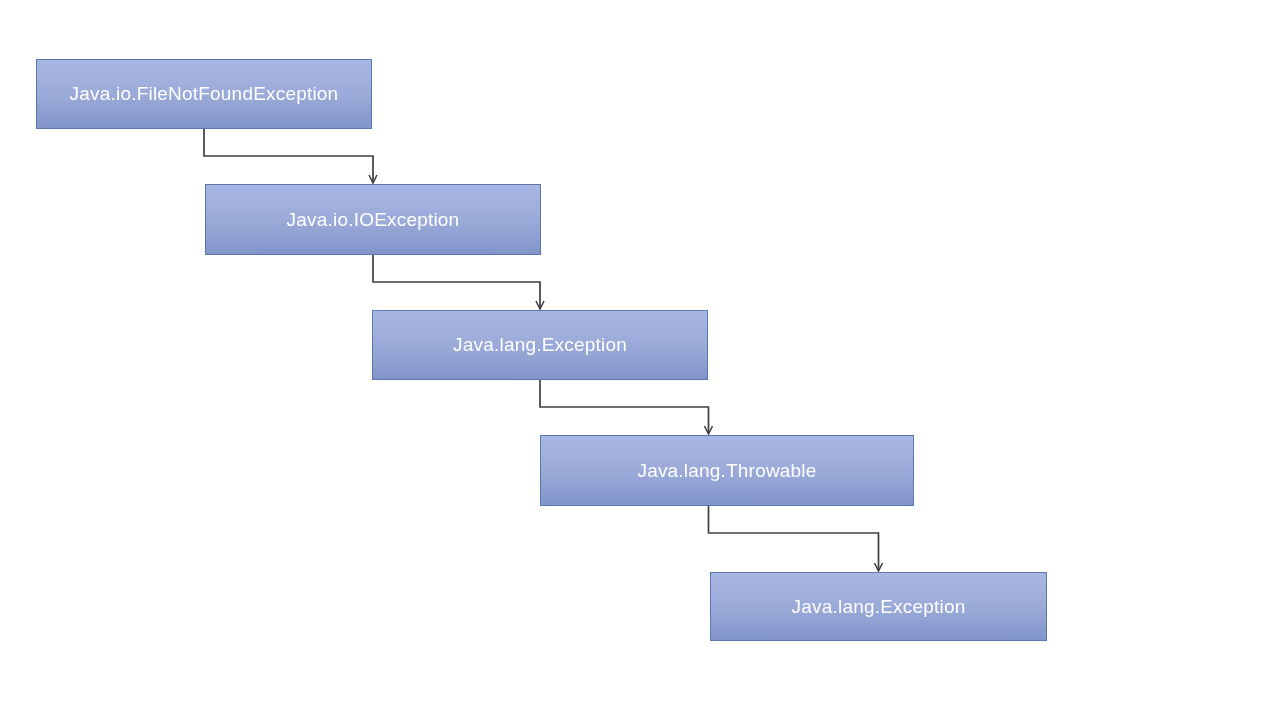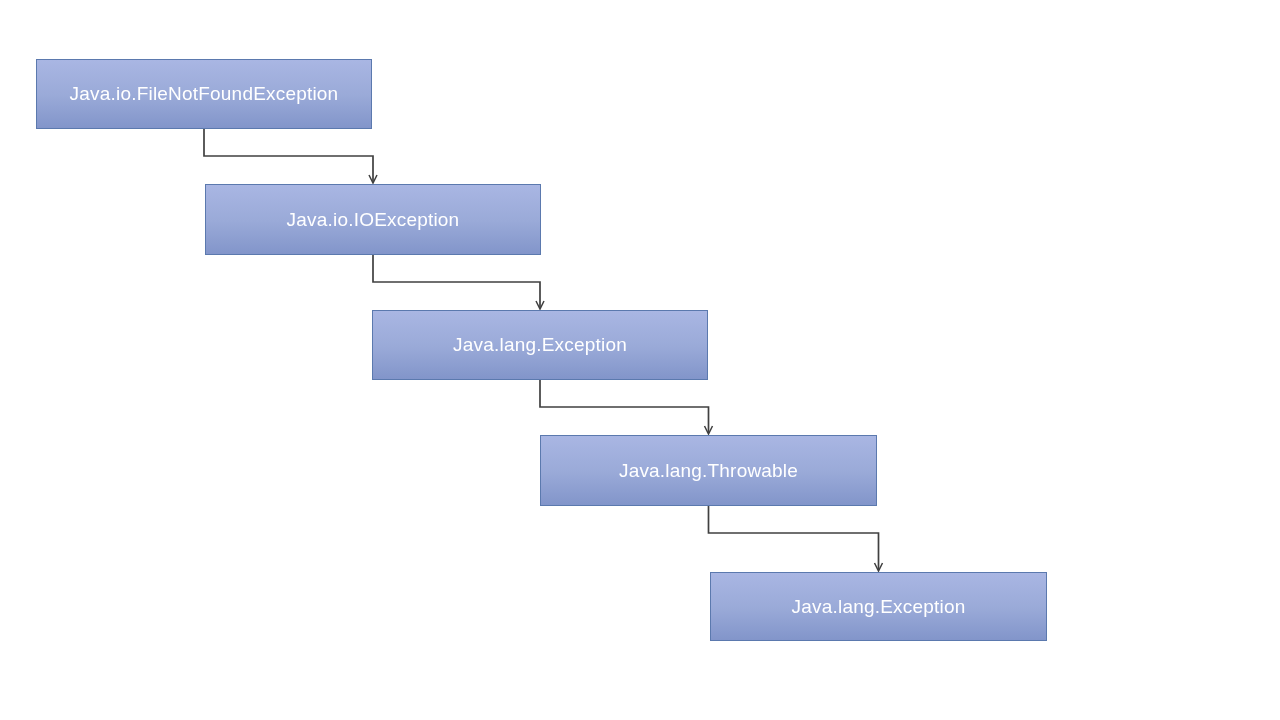--- a/index.html
+++ b/index.html
@@ -56,21 +56,21 @@
     border: 1.6px solid var(--box-border);
     color: var(--text);
     font-size: 19px;
     letter-spacing: 0.2px;
     text-align: center;
     white-space: nowrap;
   }
   .n0 { left: 36px;  top: 59px;  width: 336px; height: 70px; }
   .n1 { left: 205px; top: 184px; width: 336px; height: 71px; }
   .n2 { left: 372px; top: 310px; width: 336px; height: 70px; }
-  .n3 { left: 540px; top: 435px; width: 337px; height: 71px; text-align: center; }
+  .n3 { left: 540px; top: 435px; width: 374px; height: 71px; text-align: center; }
   .n4 { left: 710px; top: 572px; width: 337px; height: 69px; }
 </style>
 </head>
 <body>
 
 <div id="canvas">
 
   <svg id="connectors" width="1280" height="720" viewBox="0 0 1280 720" xmlns="http://www.w3.org/2000/svg">
     <defs>
       <marker id="arrowhead" viewBox="0 0 12 12" refX="9" refY="6" markerWidth="12" markerHeight="12" markerUnits="userSpaceOnUse" orient="auto">

